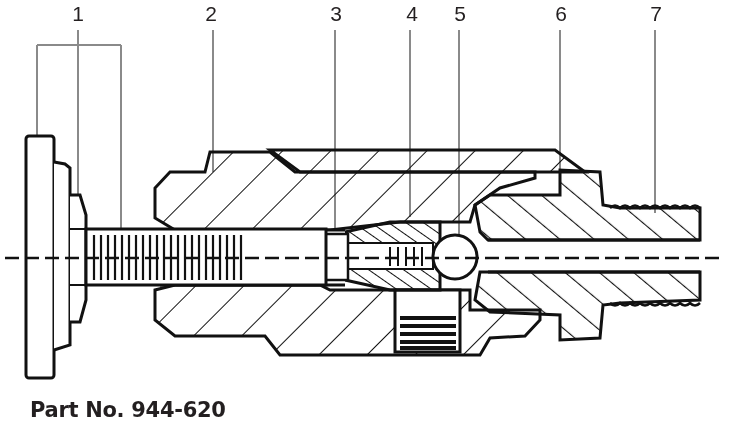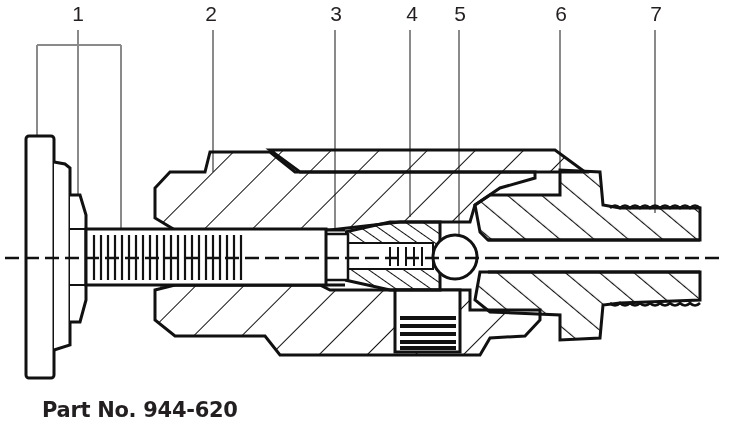--- a/index.html
+++ b/index.html
@@ -1,19 +1,19 @@
 <!DOCTYPE html>
 <html><head>
   <meta charset="utf-8">
   <style>
     html, body { margin: 0; padding: 0; background: #ffffff; }
     body { width: 731px; height: 431px; position: relative; overflow: hidden; font-family: "DejaVu Sans", sans-serif; }
     .diagram { position: absolute; left: 0; top: 0; width: 731px; height: 431px; }
     .callout-label { position: absolute; top: 2px; font-size: 21px; color: #231f20; transform: translateX(-50%); font-family: "Liberation Sans", sans-serif; }
-    .caption { position: absolute; left: 42px; top: 398px; font-size: 21px; font-weight: bold; color: #231f20; font-family: "DejaVu Sans", sans-serif; letter-spacing: -0.3px; }
+    .caption { position: absolute; left: 30px; top: 398px; font-size: 21px; font-weight: bold; color: #231f20; font-family: "DejaVu Sans", sans-serif; letter-spacing: -0.3px; }
   </style>
 </head>
 <body>
 
 <div class="diagram">
   <svg width="731" height="431" viewBox="0 0 731 431">
     <defs>
       <pattern id="hatch" patternUnits="userSpaceOnUse" width="34" height="34" patternTransform="rotate(45)">
         <line x1="0" y1="0" x2="0" y2="34" stroke="#111" stroke-width="2"></line>
       </pattern>

